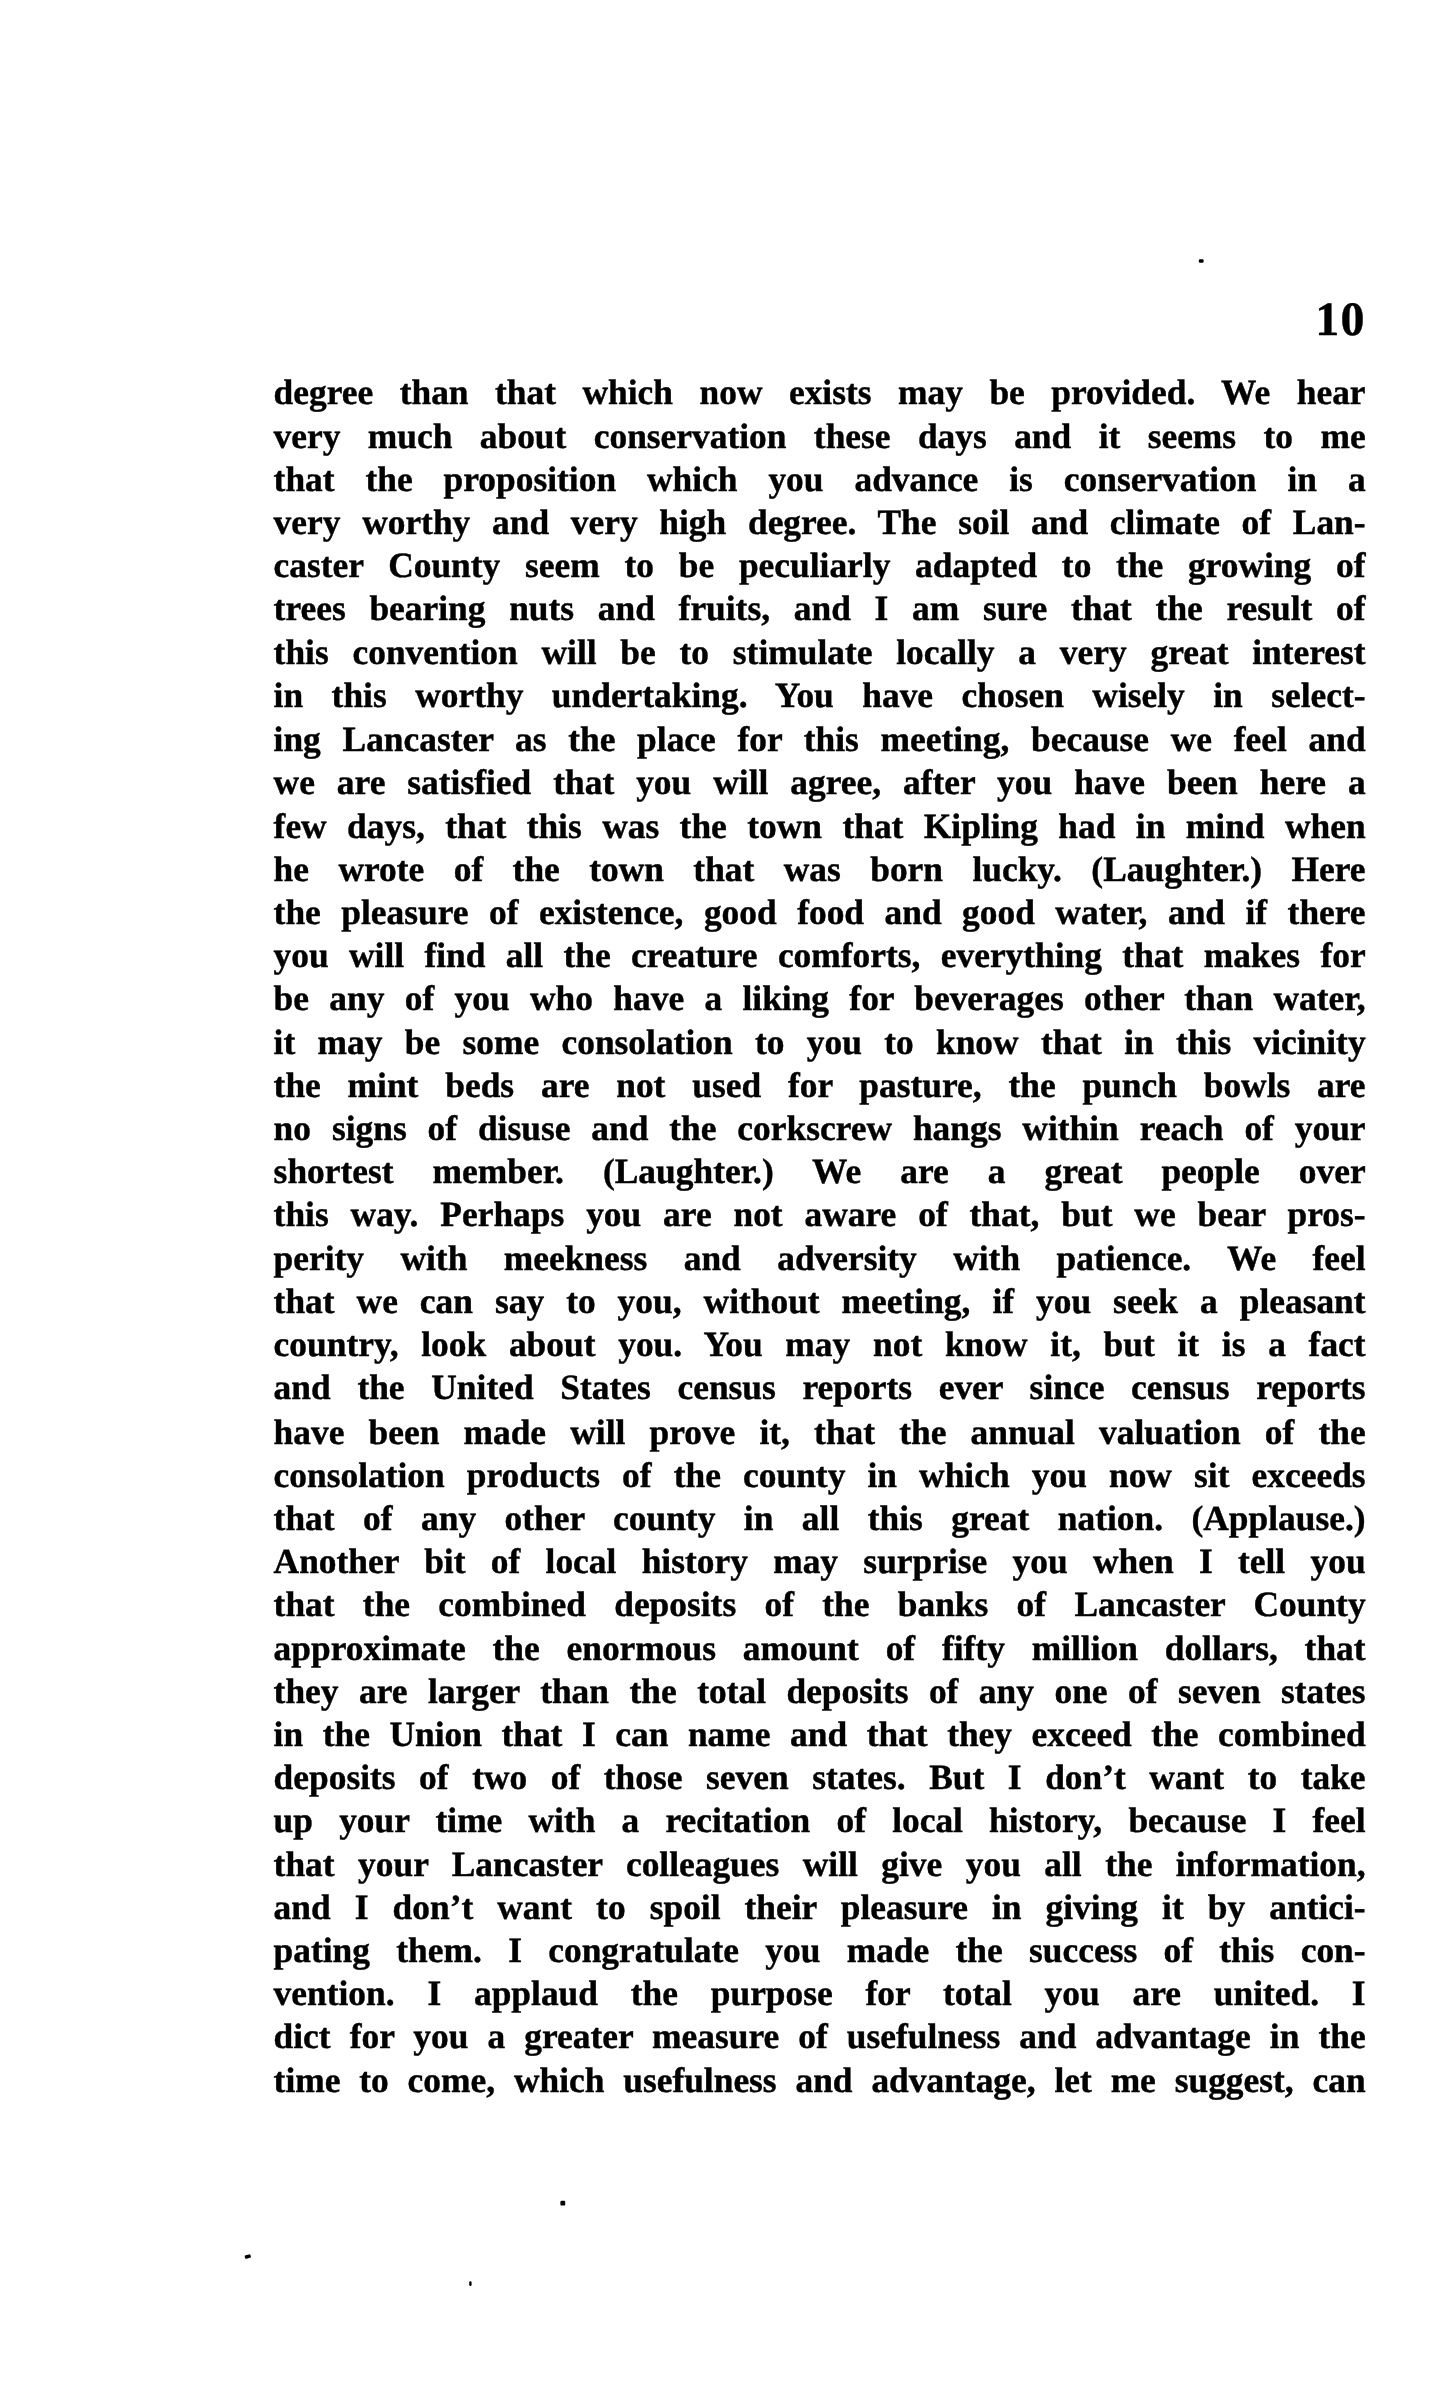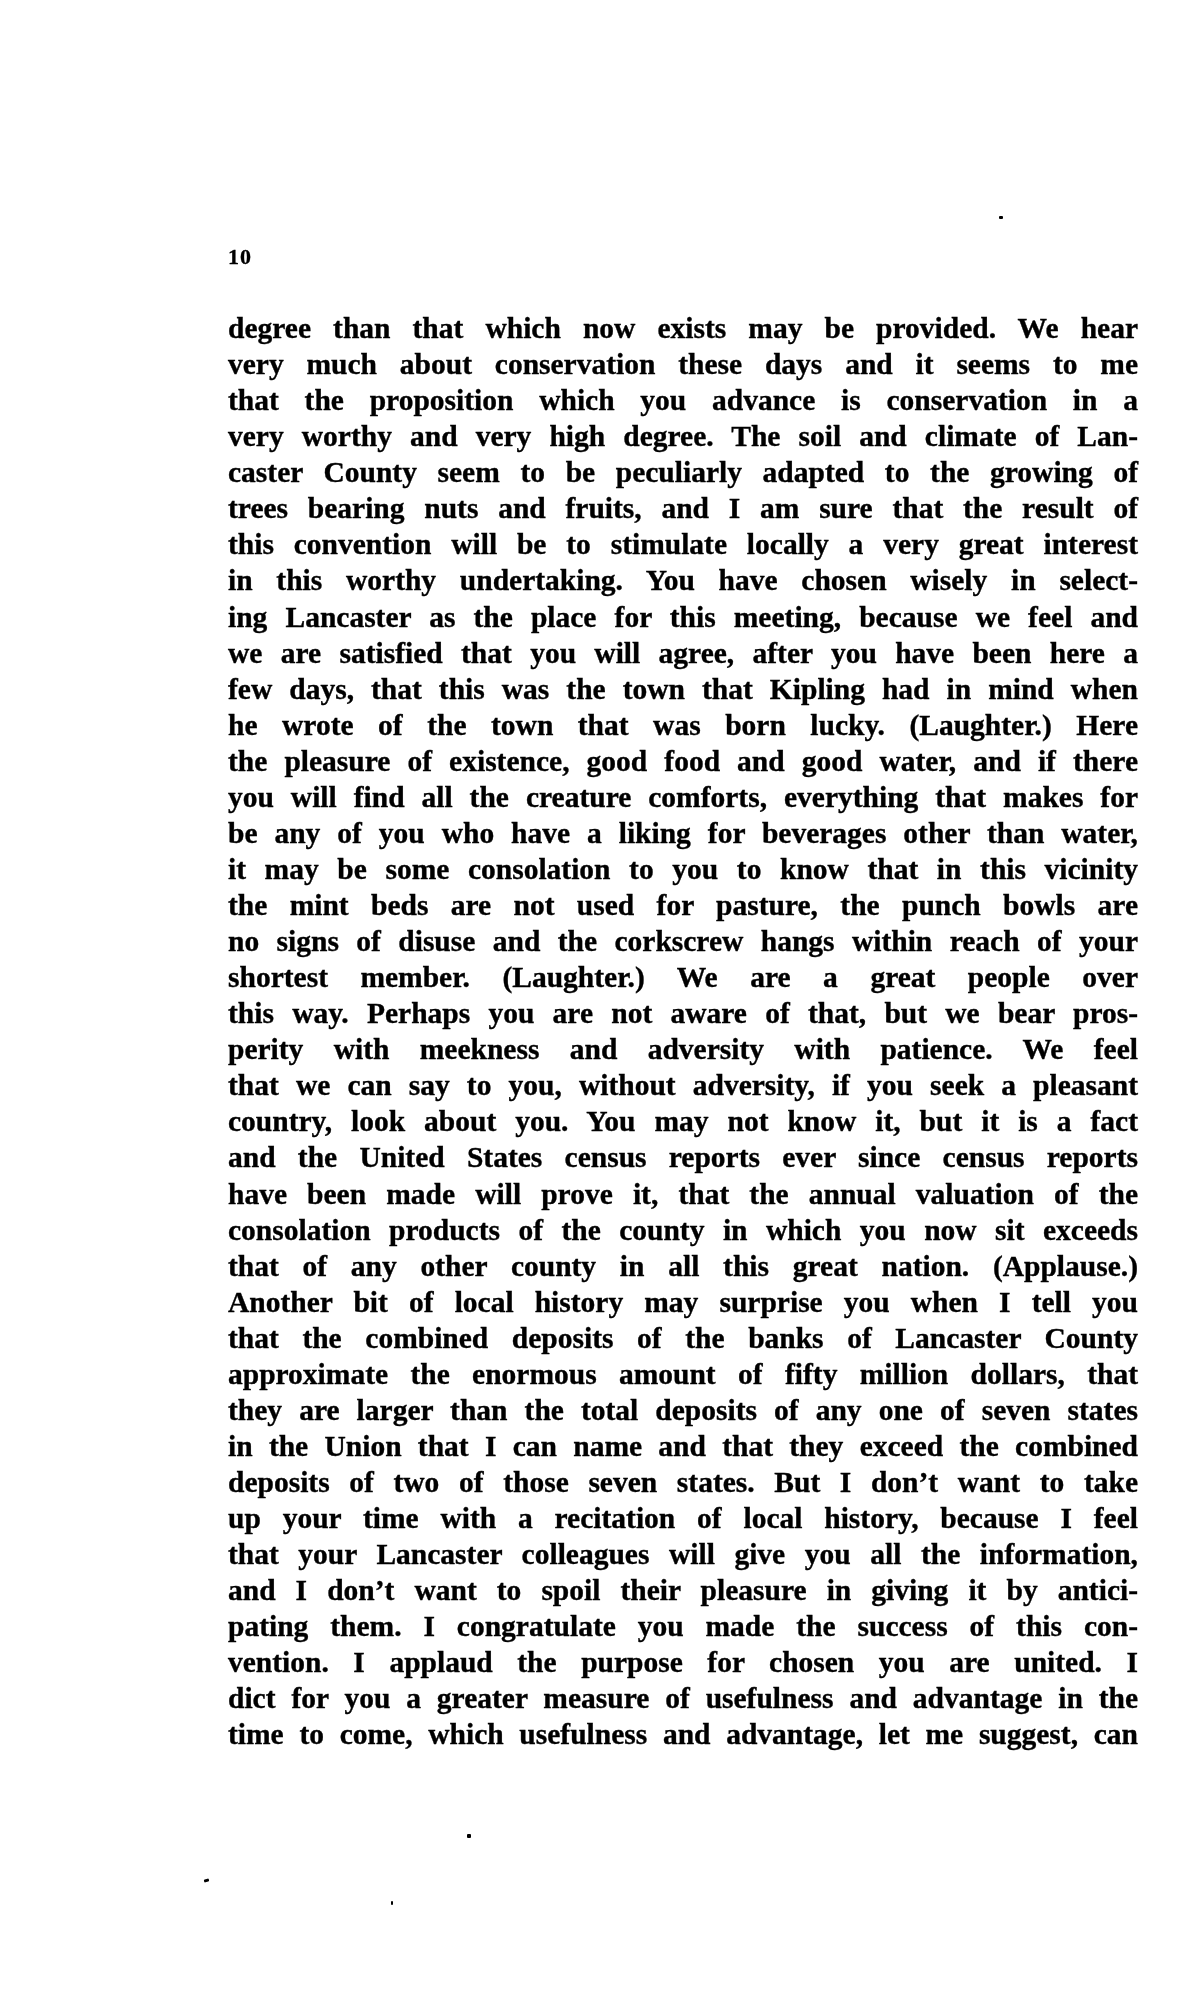--- a/index.html
+++ b/index.html
@@ -18,22 +18,22 @@
   .page {
     position: absolute;
     inset: 0;
     background: #ffffff;
   }
   .page-number {
     position: absolute;
     top: 246px;
     left: 228px;
     width: 910px;
-    text-align: left;
-    font-size: 22px;
+    text-align: right;
+    font-size: 40px;
     font-weight: bold;
     line-height: 1;
     letter-spacing: 1px;
     -webkit-text-stroke: 0.3px #000;
   }
   .text-column {
     position: absolute;
     top: 310px;
     left: 228px;
     width: 910px;
@@ -87,37 +87,37 @@
       <div class="line">he wrote of the town that was born lucky.  (Laughter.)  Here</div>
       <div class="line">the pleasure of existence, good food and good water, and if there</div>
       <div class="line">you will find all the creature comforts, everything that makes for</div>
       <div class="line">be any of you who have a liking for beverages other than water,</div>
       <div class="line">it may be some consolation to you to know that in this vicinity</div>
       <div class="line">the mint beds are not used for pasture, the punch bowls are</div>
       <div class="line">no signs of disuse and the corkscrew hangs within reach of your</div>
       <div class="line">shortest member.  (Laughter.)  We are a great people over</div>
       <div class="line">this way.  Perhaps you are not aware of that, but we bear pros-</div>
       <div class="line">perity with meekness and adversity with patience.  We feel</div>
-      <div class="line">that we can say to you, without adversity, if you seek a pleasant</div>
+      <div class="line">that we can say to you, without meeting, if you seek a pleasant</div>
       <div class="line">country, look about you.  You may not know it, but it is a fact</div>
       <div class="line">and the United States census reports ever since census reports</div>
       <div class="line">have been made will prove it, that the annual valuation of the</div>
       <div class="line">consolation products of the county in which you now sit exceeds</div>
       <div class="line">that of any other county in all this great nation.  (Applause.)</div>
       <div class="line">Another bit of local history may surprise you when I tell you</div>
       <div class="line">that the combined deposits of the banks of Lancaster County</div>
       <div class="line">approximate the enormous amount of fifty million dollars, that</div>
       <div class="line">they are larger than the total deposits of any one of seven states</div>
       <div class="line">in the Union that I can name and that they exceed the combined</div>
       <div class="line">deposits of two of those seven states.  But I don’t want to take</div>
       <div class="line">up your time with a recitation of local history, because I feel</div>
       <div class="line">that your Lancaster colleagues will give you all the information,</div>
       <div class="line">and I don’t want to spoil their pleasure in giving it by antici-</div>
       <div class="line">pating them.  I congratulate you made the success of this con-</div>
-      <div class="line">vention.  I applaud the purpose for chosen you are united.  I</div>
+      <div class="line">vention.  I applaud the purpose for total you are united.  I</div>
       <div class="line">dict for you a greater measure of usefulness and advantage in the</div>
       <div class="line">time to come, which usefulness and advantage, let me suggest, can</div>
     </div>
 
   <div class="speck speck-1"></div>
   <div class="speck speck-2"></div>
   <div class="speck speck-3"></div>
   <div class="speck speck-4"></div>
 
 </div>

